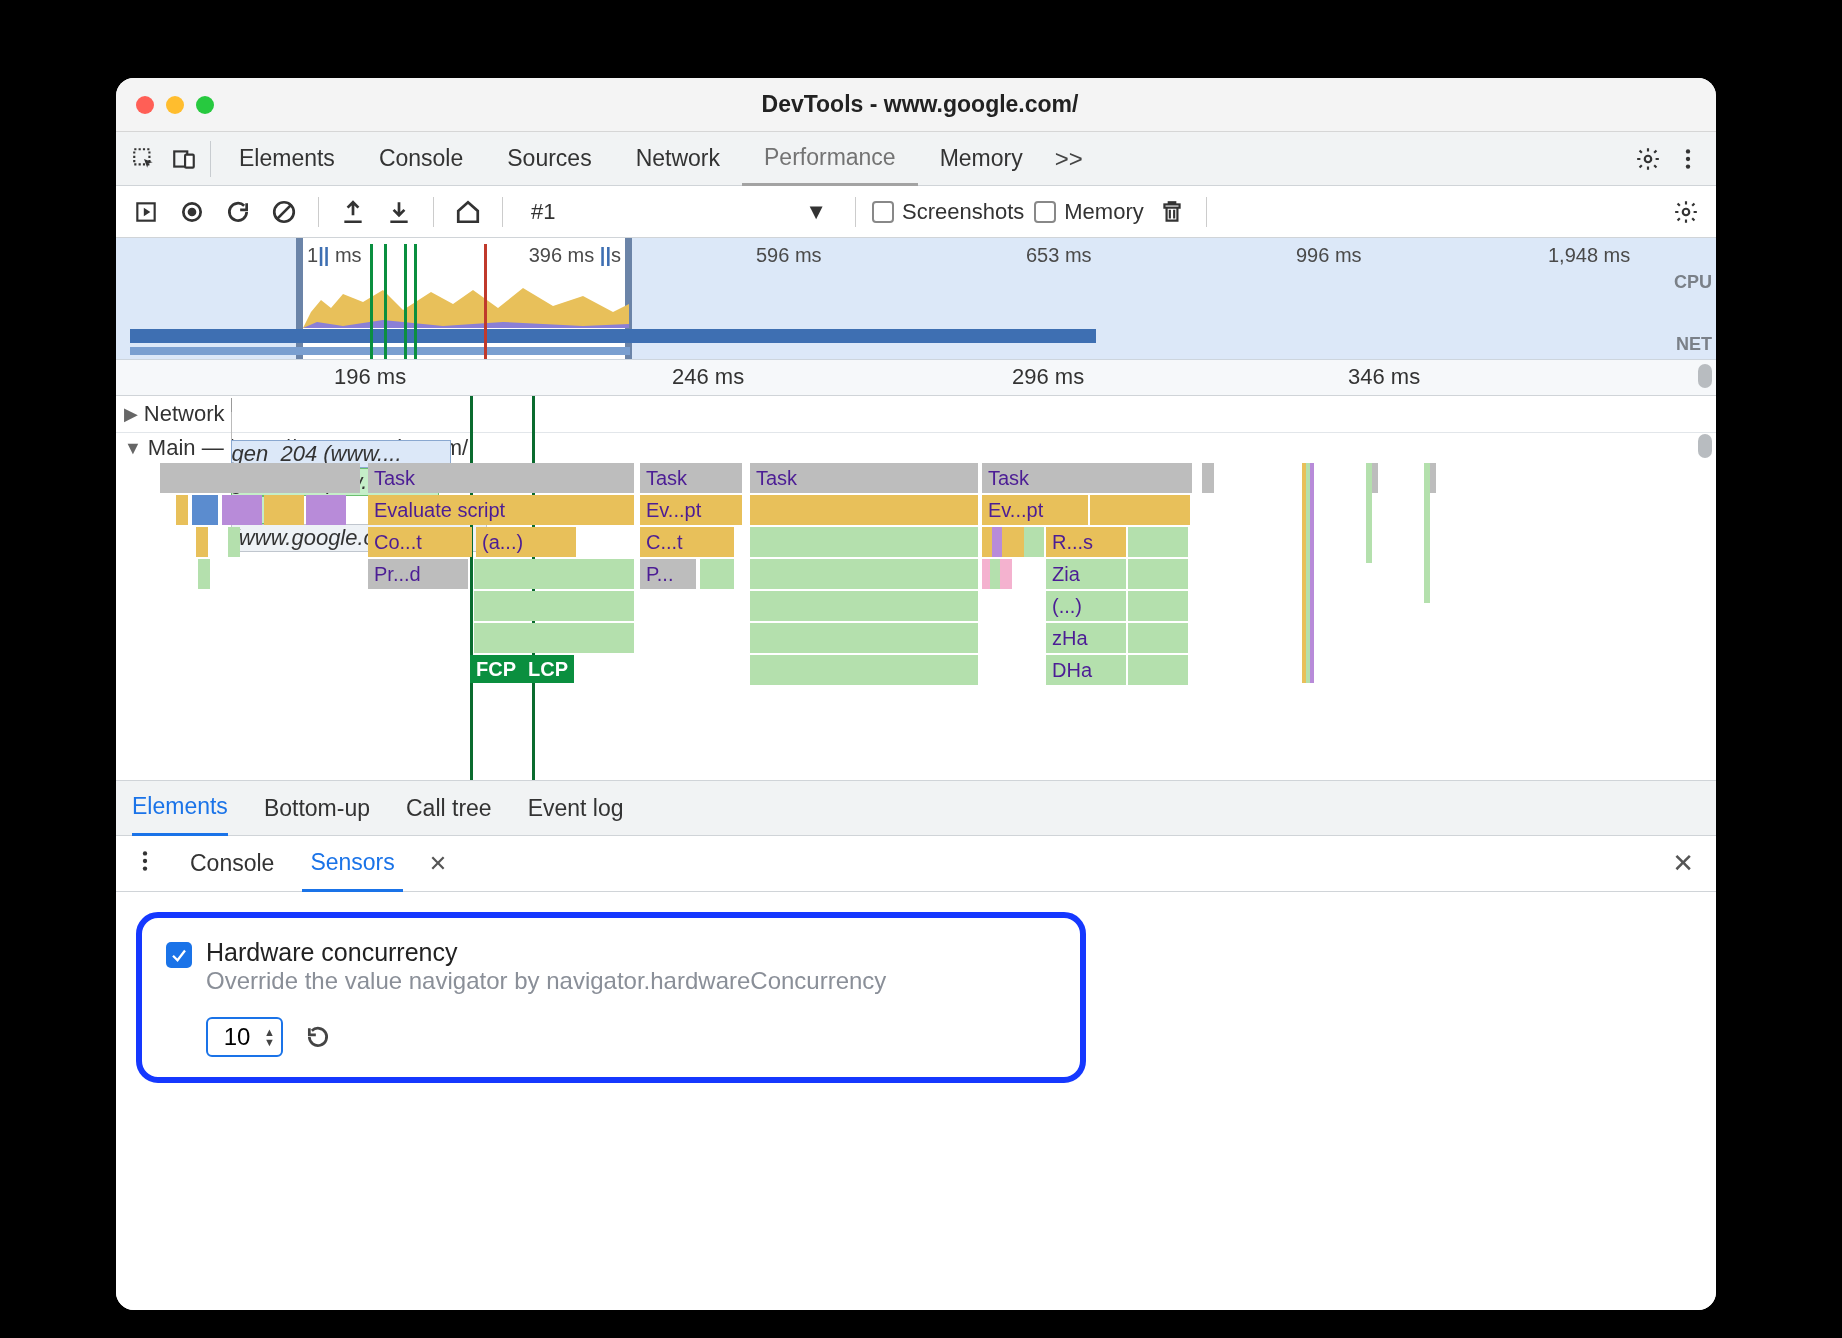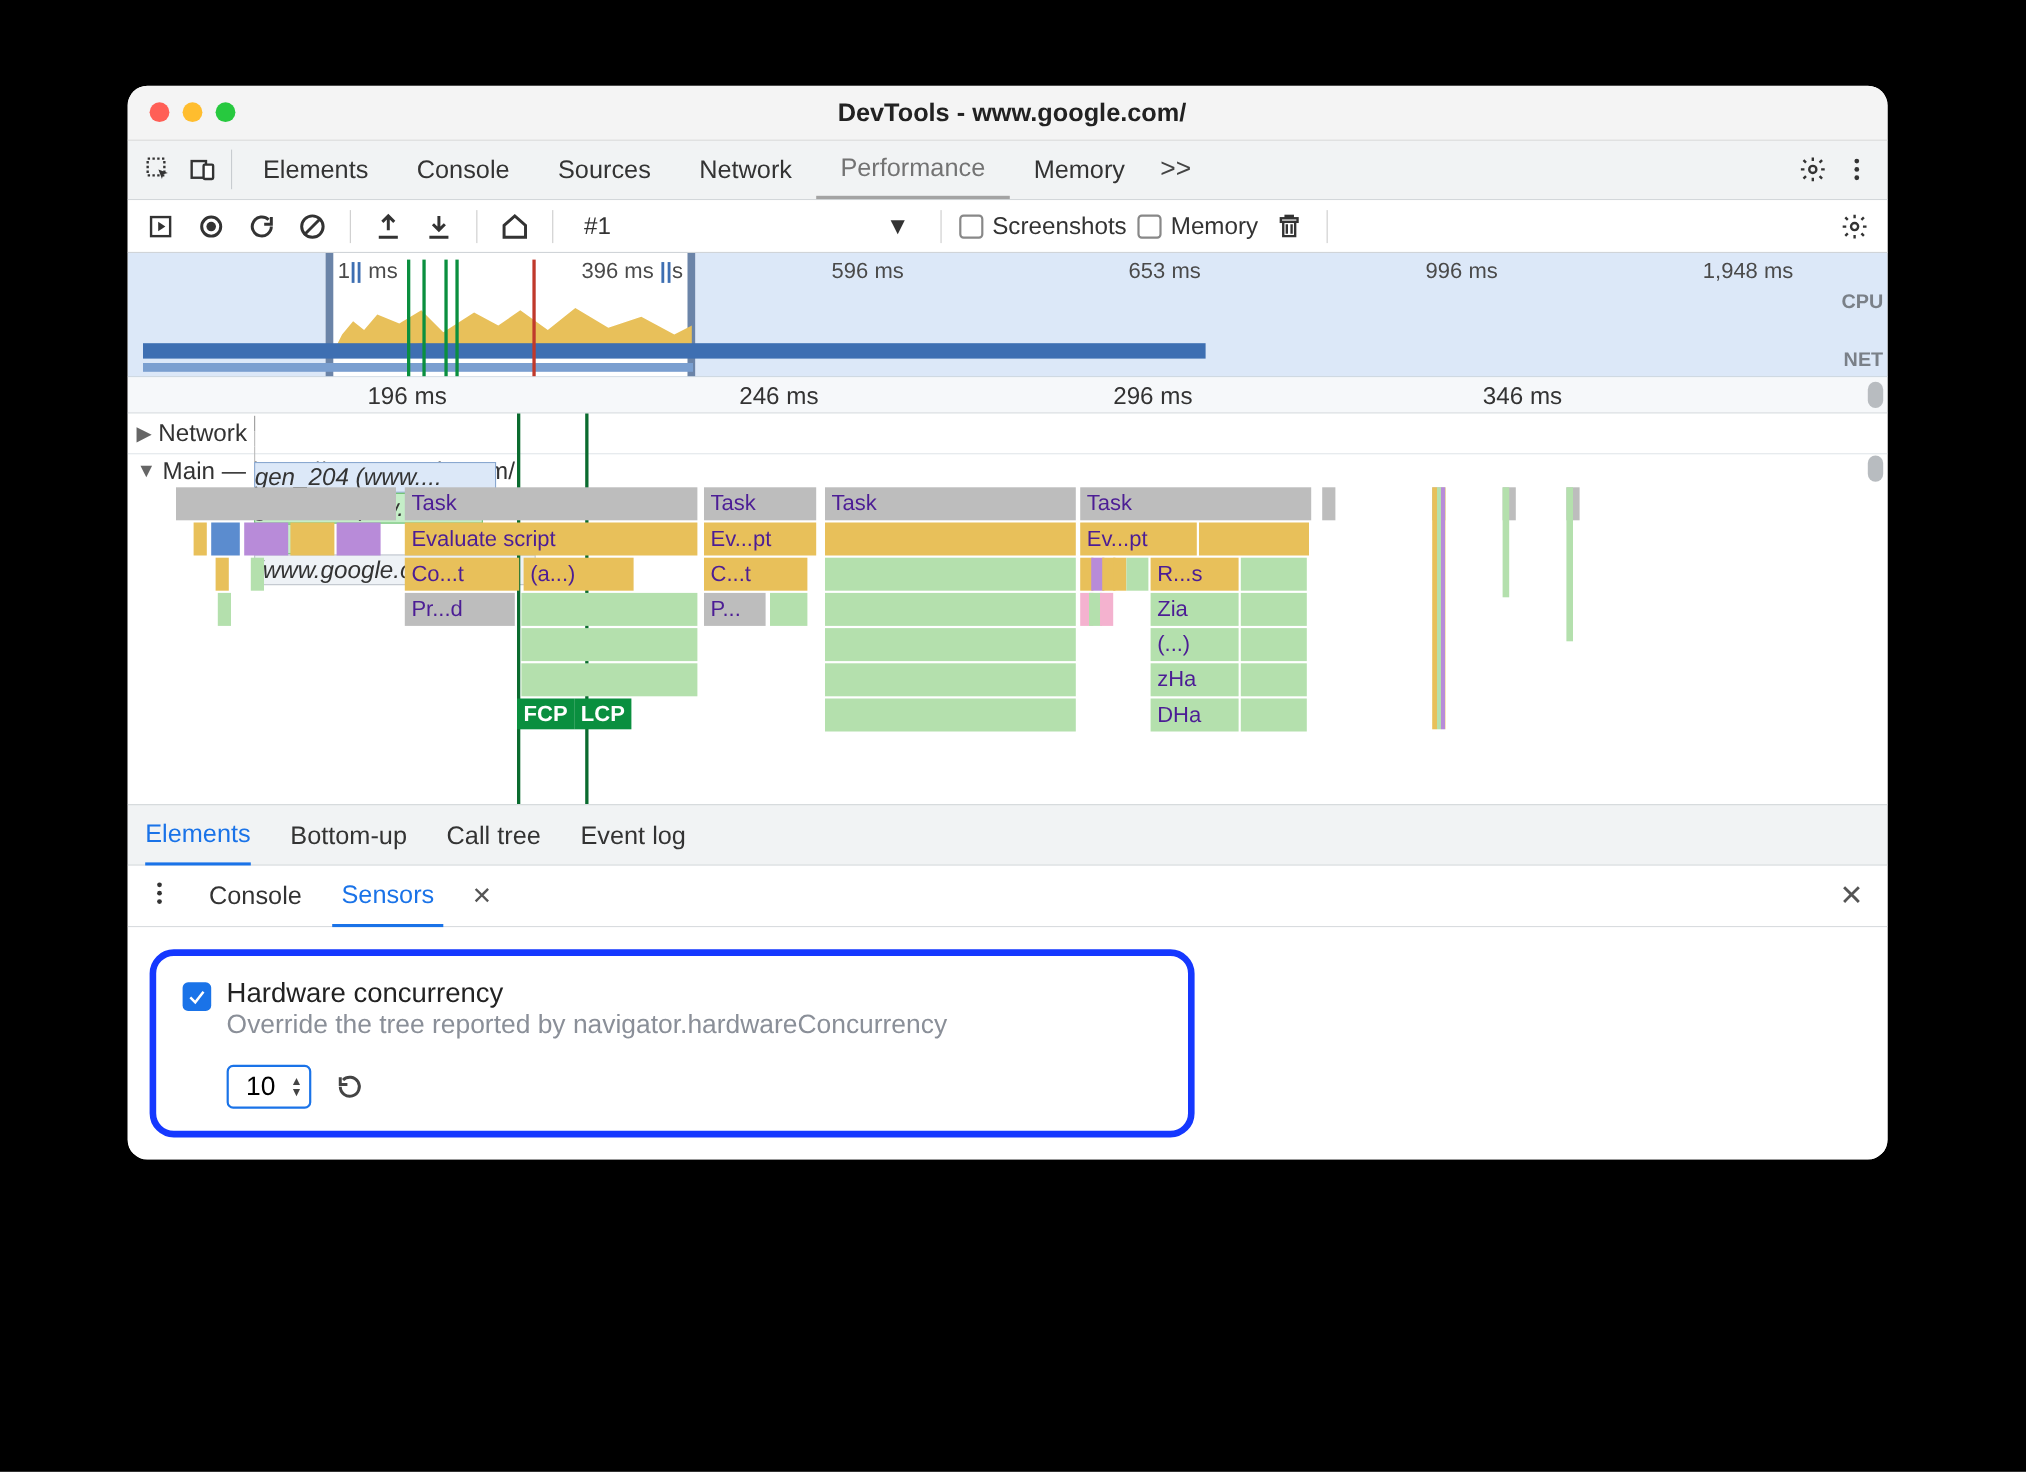--- a/index.html
+++ b/index.html
@@ -1,18 +1,18 @@
 <!DOCTYPE html>
 <html><head>
 <meta charset="utf-8">
 <style>
 * { box-sizing: border-box; margin: 0; padding: 0; font-family: -apple-system, BlinkMacSystemFont, "Segoe UI", Helvetica, Arial, sans-serif; }
 body { background: #000; width: 1842px; height: 1338px; overflow: hidden; }
 .window {
-  position: absolute; left: 116px; top: 78px; width: 1600px; height: 976px;
+  position: absolute; left: 116px; top: 78px; width: 1600px; height: 1232px;
   background: #fff; border-radius: 18px; box-shadow: 0 30px 80px rgba(0,0,0,0.6);
   overflow: hidden; display: flex; flex-direction: column;
 }
 .titlebar {
   height: 54px; background: #f4f4f4; display: flex; align-items: center; padding: 0 20px;
   border-bottom: 1px solid #d6d6d6;
 }
 .traffic { display: flex; gap: 12px; }
 .traffic .dot { width: 18px; height: 18px; border-radius: 50%; }
 .traffic .red { background: #ff5f56; }
@@ -390,21 +390,21 @@
   <div class="sensors-panel">
     <div class="hw-box">
       <div class="hw-row1">
         <div class="hw-check">
           <svg width="18" height="18" viewBox="0 0 24 24">
               <polyline points="4,13 10,19 20,6"></polyline>
             </svg>
         </div>
         <div>
           <div class="hw-title">Hardware concurrency</div>
-          <div class="hw-sub">Override the tree reported by navigator.hardwareConcurrency</div>
+          <div class="hw-sub">Override the value navigator by navigator.hardwareConcurrency</div>
         </div>
       </div>
       <div class="hw-row2">
         <div class="numinput">
           <input type="text" value="10" style="">
           <div class="spinners">
               <span>▲</span>
               <span>▼</span>
             </div>
         </div>

